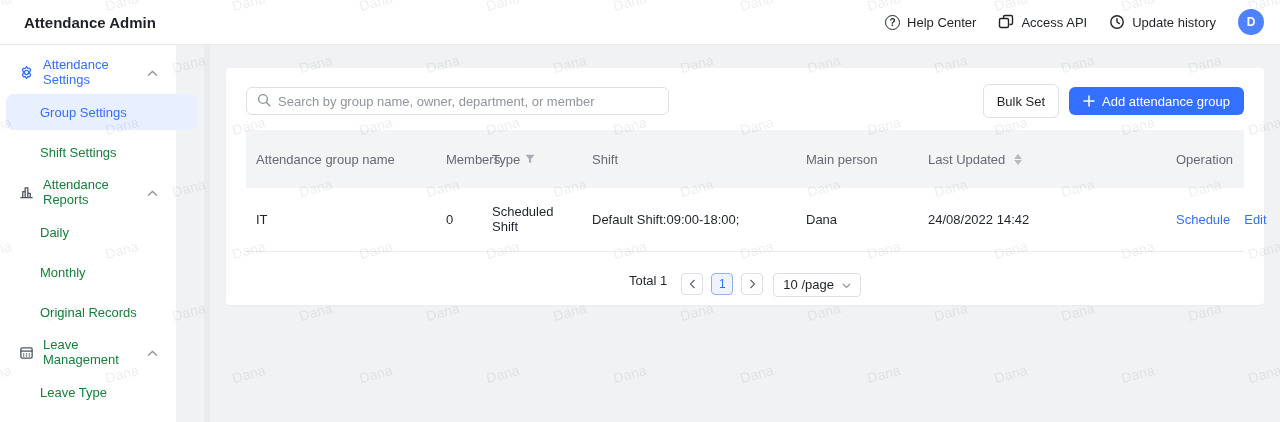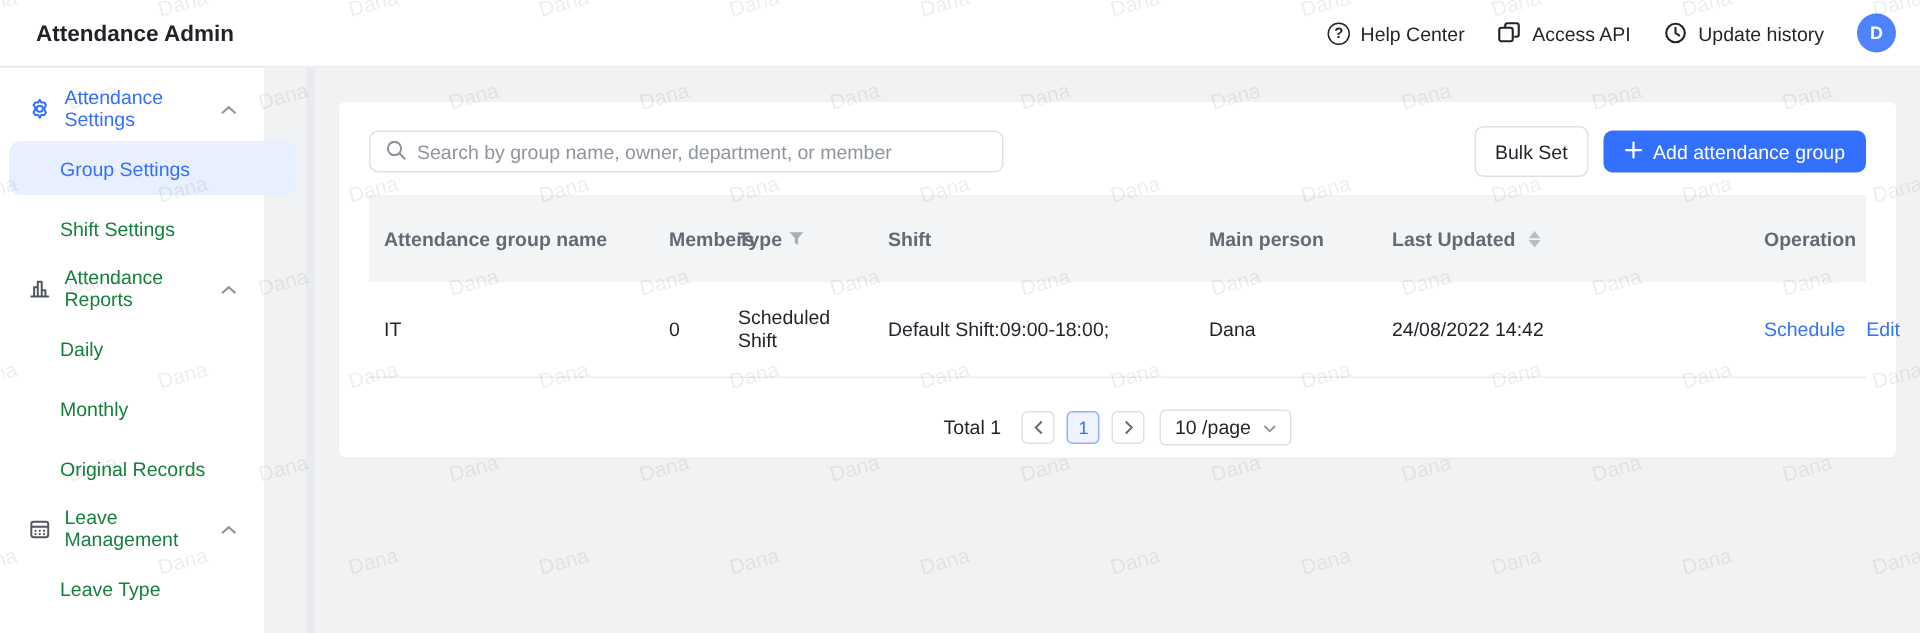--- a/index.html
+++ b/index.html
@@ -77,35 +77,35 @@
     height:28px; border-radius:6px; font-size:13px; cursor:pointer;
     display:flex; align-items:center; justify-content:center;
     font-family:"Liberation Sans", sans-serif;
   }
   .btn-plain { background:#fff; border:1px solid #dee0e3; color:#1f2329; padding:16px 13px; }
   .btn-primary { background:#3370ff; border:none; color:#fff; padding:0 14px; gap:7px; }
   .plus-icon { font-size:15px; font-weight:400; line-height:1; }
   
   table { width:998px; border-collapse:collapse; margin-top:12px; table-layout:fixed; }
   thead th {
-    background:#f3f4f6; height:58px; font-weight:700; color:#646a73;
+    background:#f3f4f6; height:58px; font-weight:400; color:#646a73;
     text-align:left; padding:0 10px; font-size:13px; vertical-align:middle;
   }
   thead th.op, tbody td.op { text-align:right; padding-right:12px; }
   tbody td {
     height:63px; padding:0 10px; font-size:13px; color:#1f2329;
     border-bottom:1px solid #ebedf0; vertical-align:middle;
   }
   .th-inline { display:inline-flex; align-items:center; gap:5px; }
   .sort-icon { display:inline-flex; flex-direction:column; gap:1px; margin-left:4px; vertical-align:middle; cursor:pointer; }
   .links { display:inline-flex; gap:14px; }
   .links span { color:#3370ff; cursor:pointer; }
   
   .pagination {
-    width:998px; margin-top:21px; display:flex; align-items:center;
+    width:998px; margin-top:21px; display:flex; align-items:flex-start;
     justify-content:center; gap:8px;
   }
   .pg-total { margin-right:6px; color:#1f2329; }
   .pg-btn {
     width:22px; height:22px; border:1px solid #dee0e3; border-radius:4px;
     background:#fff; display:flex; align-items:center; justify-content:center; cursor:pointer;
   }
   .pg-current {
     width:22px; height:22px; border:1px solid #94b0f7; border-radius:4px;
     background:#eef3fe; color:#3370ff; display:flex; align-items:center;

